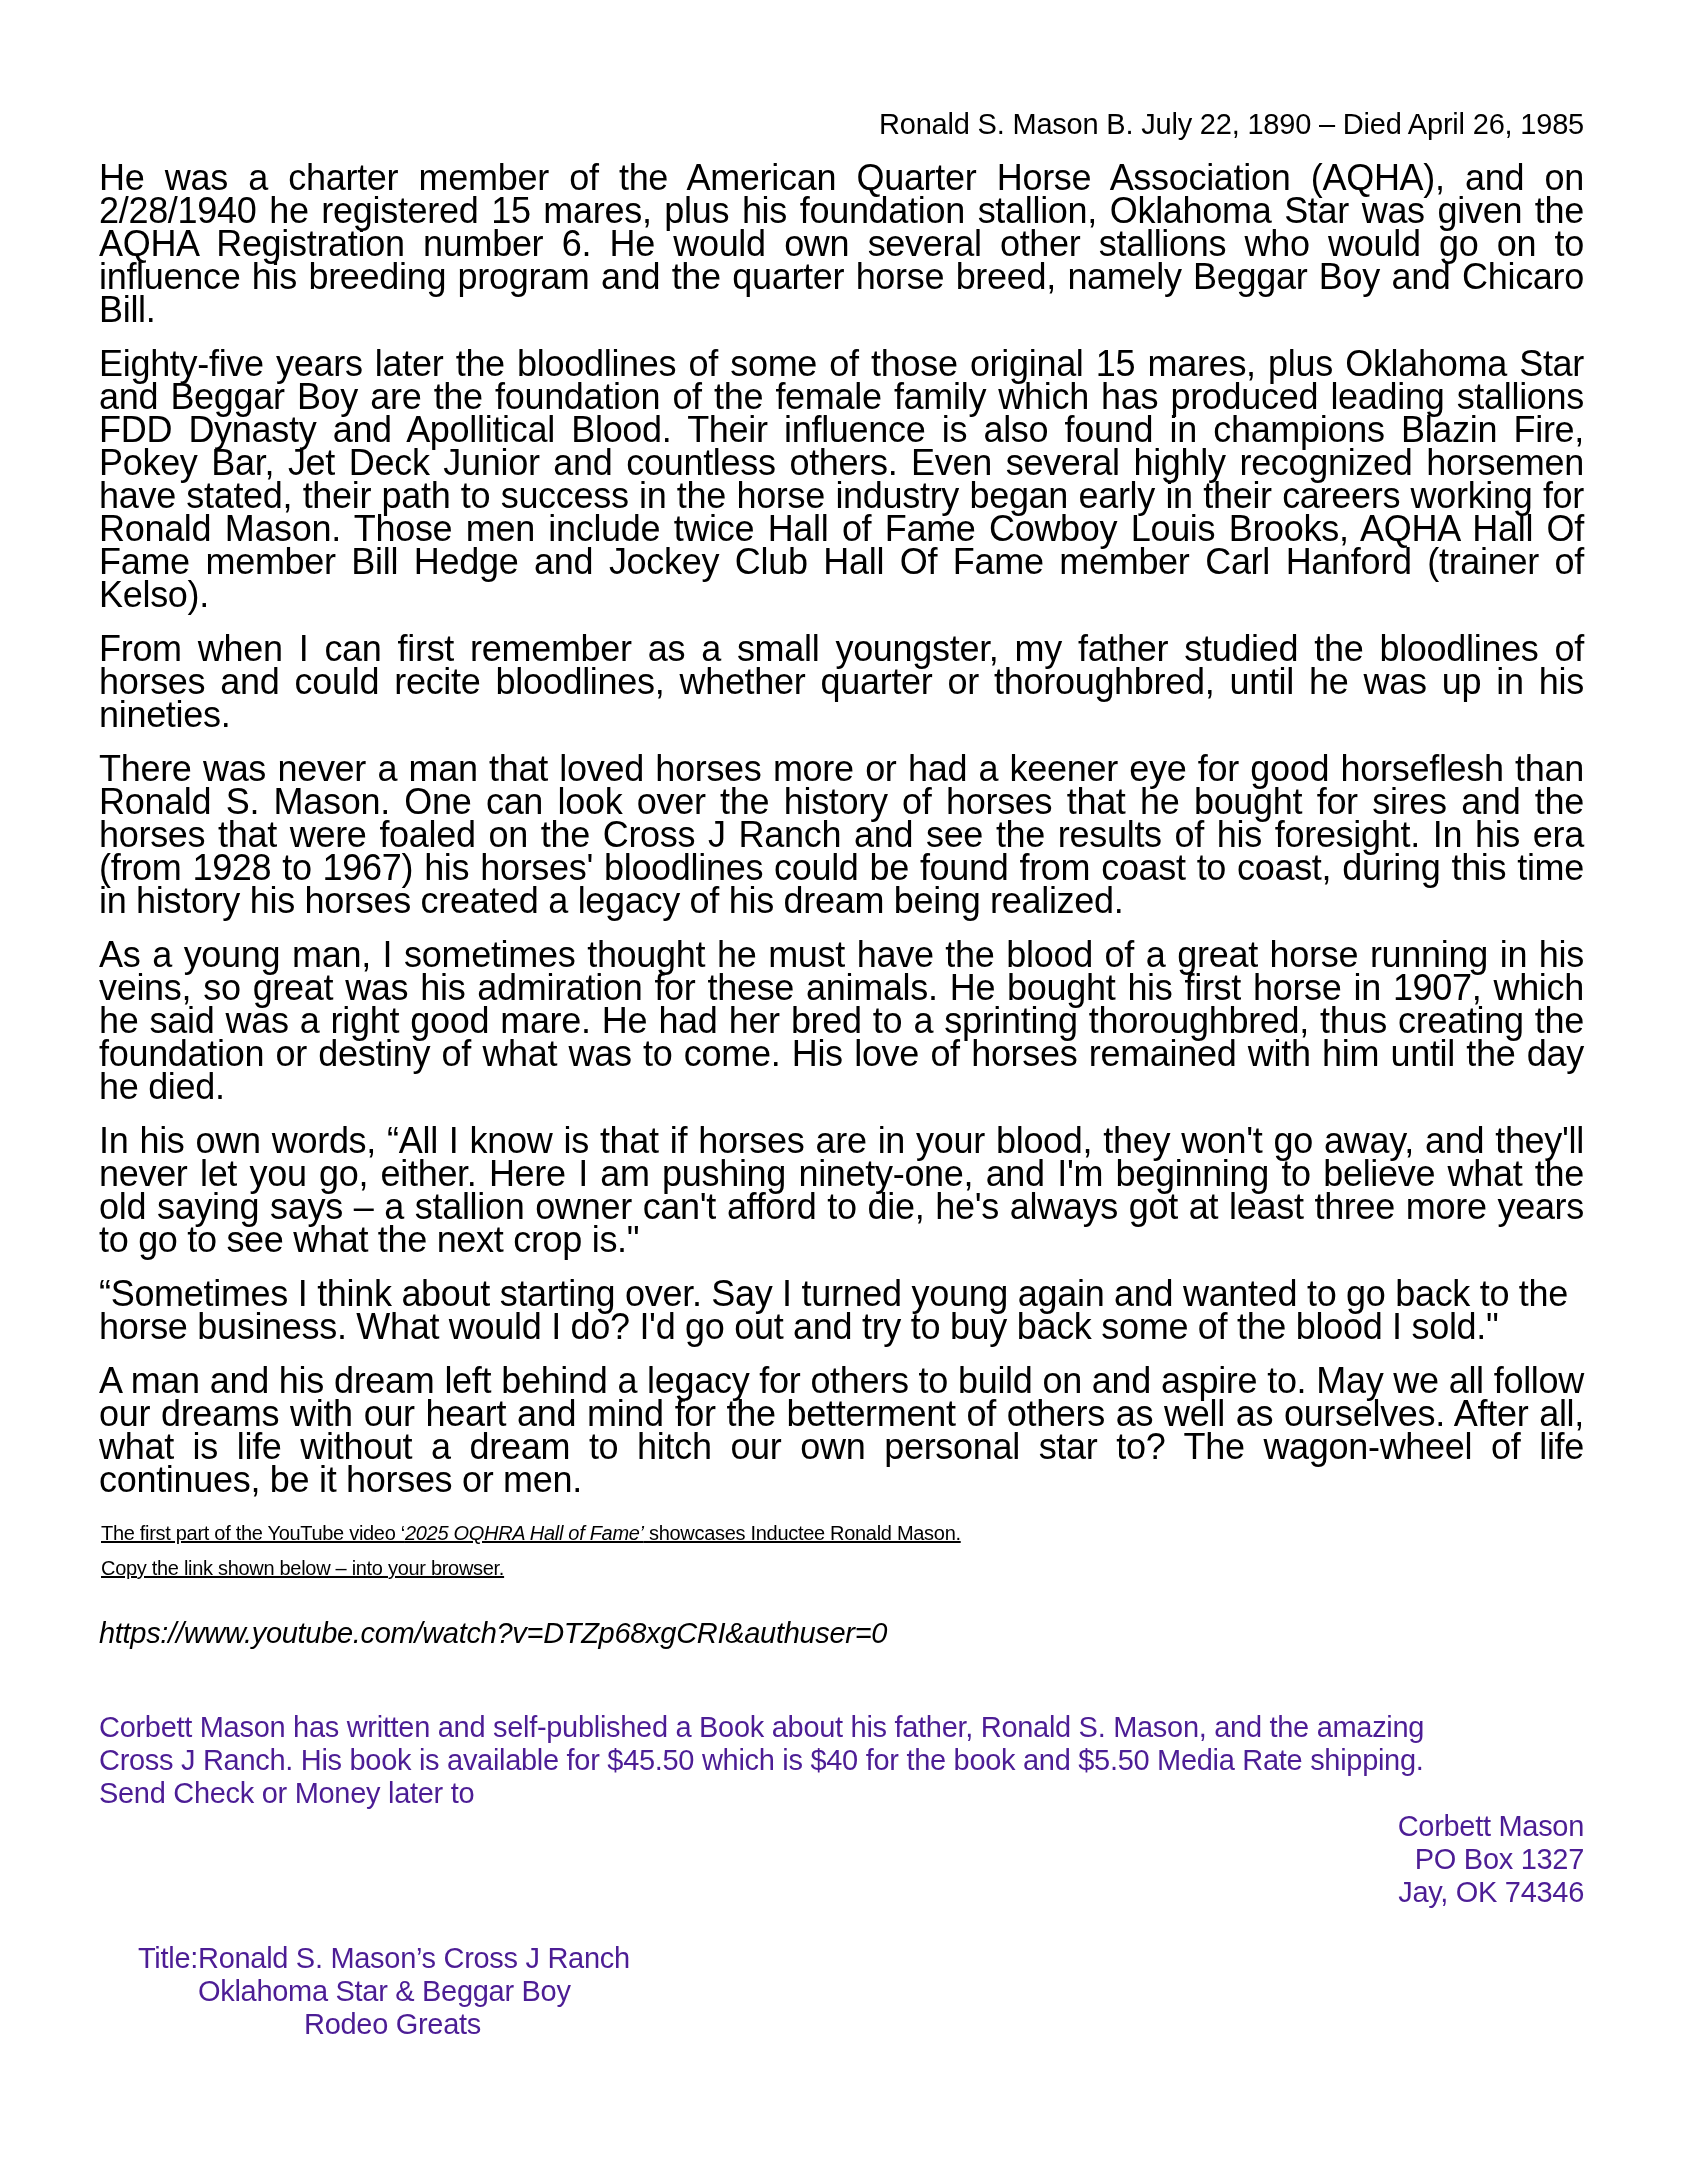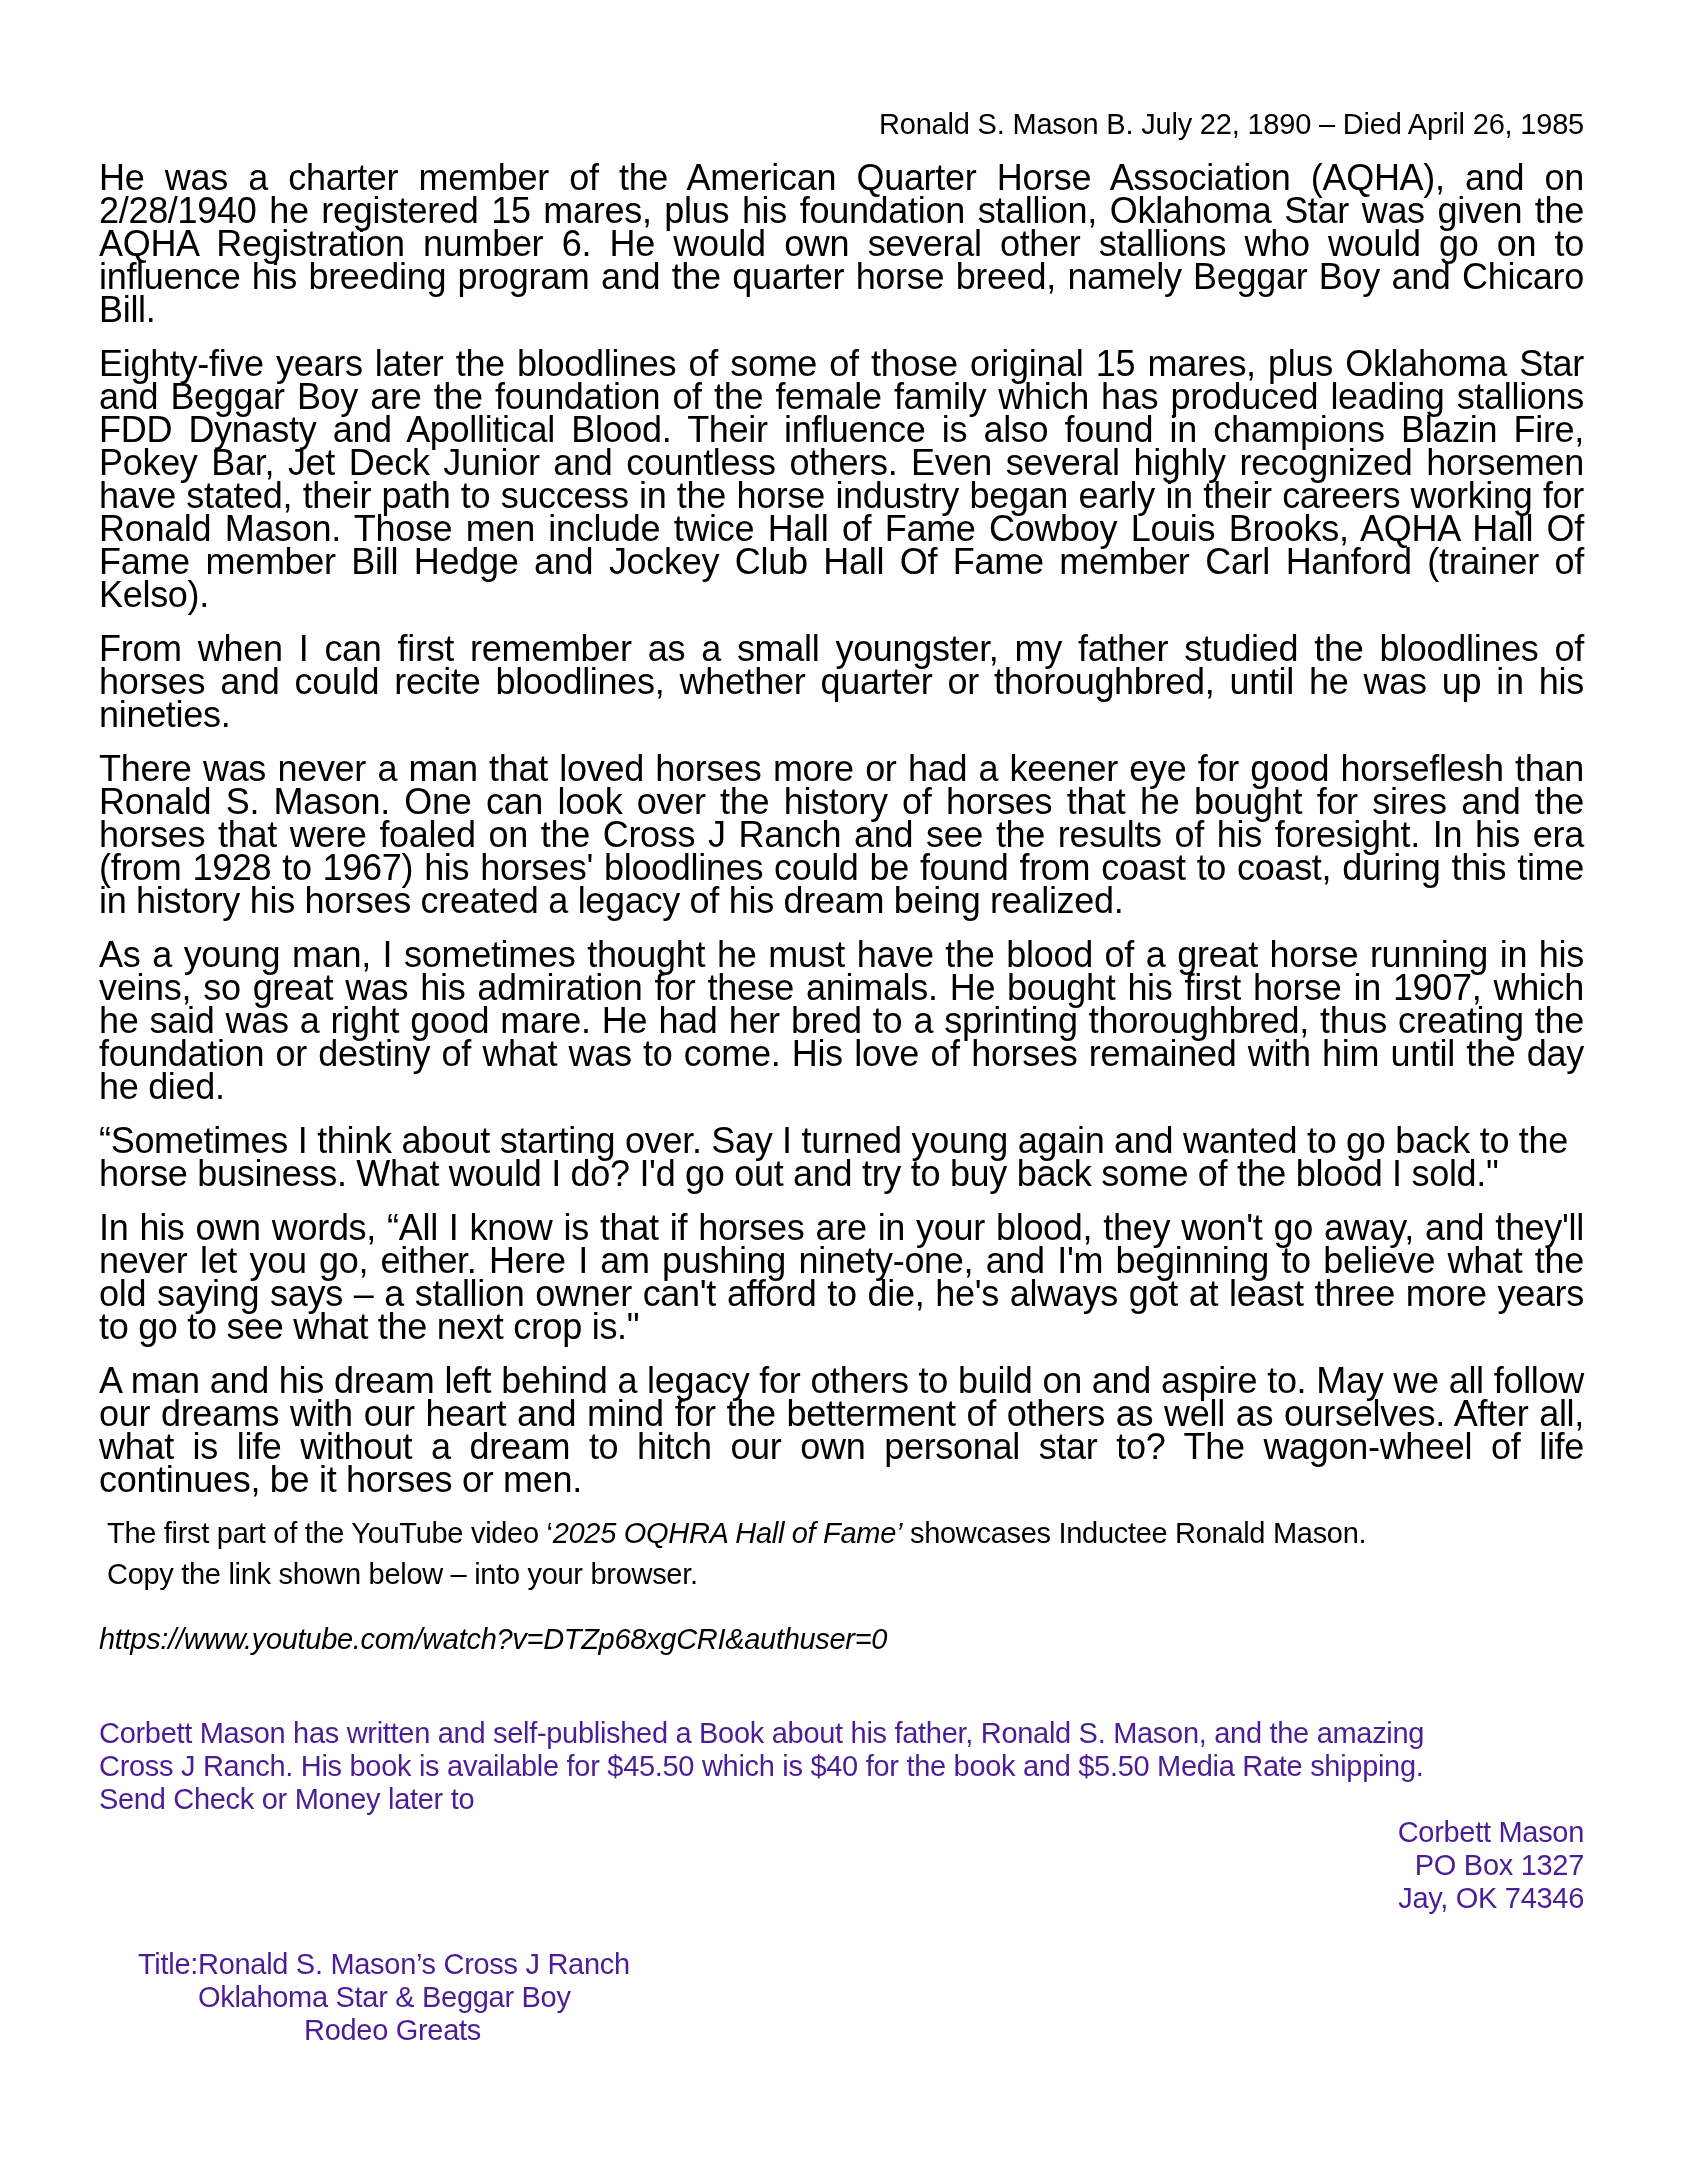--- a/index.html
+++ b/index.html
@@ -32,24 +32,25 @@
       font-size: 36px;
       line-height: 33px;
       text-align: justify;
       margin: 0 0 21px 0;
       letter-spacing: -0.3px;
     }
     .para.left {
       text-align: left;
     }
     .plain-line {
-      font-size: 29px;
+      font-size: 20px;
       line-height: 33px;
-      margin: 8px;
+      margin: 2px;
       letter-spacing: -0.3px;
+      text-decoration: underline;
     }
     .video-block {
       margin: 0 0 32px 0;
     }
     .url-line {
       font-size: 29px;
       line-height: 33px;
       margin: 0 0 61px 0;
       letter-spacing: -0.3px;
       color: #000;
@@ -91,22 +92,22 @@
 
 <div class="page">
 
   <div class="heading">Ronald S. Mason B. July 22, 1890 – Died April 26, 1985</div>
 
   <p class="para">He was a charter member of the American Quarter Horse Association (AQHA), and on 2/28/1940 he registered 15 mares, plus his foundation stallion, Oklahoma Star was given the AQHA Registration number 6. He would own several other stallions who would go on to influence his breeding program and the quarter horse breed, namely Beggar Boy and Chicaro Bill.</p>
   <p class="para">Eighty-five years later the bloodlines of some of those original 15 mares, plus Oklahoma Star and Beggar Boy are the foundation of the female family which has produced leading stallions FDD Dynasty and Apollitical Blood. Their influence is also found in champions Blazin Fire, Pokey Bar, Jet Deck Junior and countless others. Even several highly recognized horsemen have stated, their path to success in the horse industry began early in their careers working for Ronald Mason. Those men include twice Hall of Fame Cowboy Louis Brooks, AQHA Hall Of Fame member Bill Hedge and Jockey Club Hall Of Fame member Carl Hanford (trainer of Kelso).</p>
   <p class="para">From when I can first remember as a small youngster, my father studied the bloodlines of horses and could recite bloodlines, whether quarter or thoroughbred, until he was up in his nineties.</p>
   <p class="para">There was never a man that loved horses more or had a keener eye for good horseflesh than Ronald S. Mason. One can look over the history of horses that he bought for sires and the horses that were foaled on the Cross J Ranch and see the results of his foresight. In his era (from 1928 to 1967) his horses' bloodlines could be found from coast to coast, during this time in history his horses created a legacy of his dream being realized.</p>
   <p class="para">As a young man, I sometimes thought he must have the blood of a great horse running in his veins, so great was his admiration for these animals. He bought his first horse in 1907, which he said was a right good mare. He had her bred to a sprinting thoroughbred, thus creating the foundation or destiny of what was to come. His love of horses remained with him until the day he died.</p>
+  <p class="para">In his own words, “All I know is that if horses are in your blood, they won't go away, and they'll never let you go, either. Here I am pushing ninety-one, and I'm beginning to believe what the old saying says – a stallion owner can't afford to die, he's always got at least three more years to go to see what the next crop is."</p>
   <p class="para left">“Sometimes I think about starting over. Say I turned young again and wanted to go back to the horse business. What would I do? I'd go out and try to buy back some of the blood I sold."</p>
-  <p class="para">In his own words, “All I know is that if horses are in your blood, they won't go away, and they'll never let you go, either. Here I am pushing ninety-one, and I'm beginning to believe what the old saying says – a stallion owner can't afford to die, he's always got at least three more years to go to see what the next crop is."</p>
   <p class="para">A man and his dream left behind a legacy for others to build on and aspire to. May we all follow our dreams with our heart and mind for the betterment of others as well as ourselves. After all, what is life without a dream to hitch our own personal star to? The wagon-wheel of life continues, be it horses or men.</p>
 
   <div class="video-block">
     <p class="plain-line"><span>The first part of the YouTube video ‘</span><em>2025 OQHRA Hall of Fame’</em><span> showcases Inductee Ronald Mason.</span></p>
     <p class="plain-line">Copy the link shown below – into your browser.</p>
   </div>
 
   <a class="url-line">https://www.youtube.com/watch?v=DTZp68xgCRI&amp;authuser=0</a>
 
   <div class="book-section">

